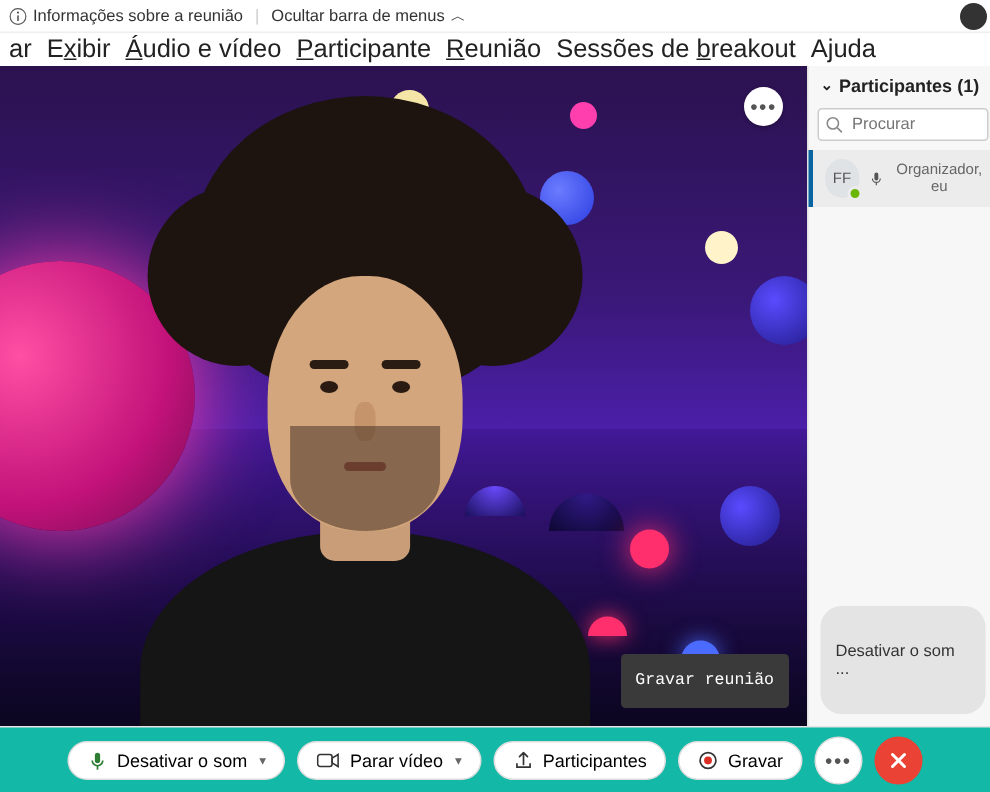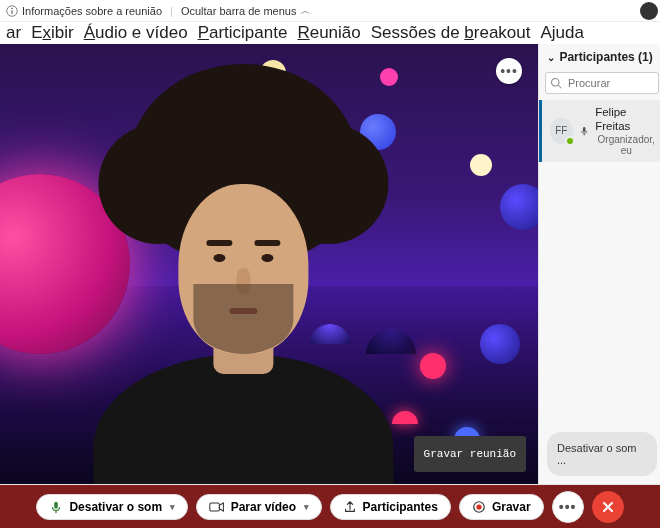--- a/index.html
+++ b/index.html
@@ -45,23 +45,23 @@
   .search-wrap { margin:2px 6px 6px; position:relative; }
   .search-wrap input { width:100%; padding:4px 6px 4px 22px; border:1px solid #ccc; border-radius:3px; font-size:11px; background:#fff;}
   .search-wrap .sicon { position:absolute; left:5px; top:5px; width:12px; height:12px; }
   .prow { display:flex; align-items:center; padding:6px 8px; background:#ececec; border-left:3px solid #0a64a0; }
   .pavatar { width:26px; height:26px; border-radius:50%; background:#dfe3e6; display:flex; align-items:center; justify-content:center; font-size:10px; color:#555; margin-right:6px; position:relative;}
   .pavatar .pres{position:absolute;right:-2px;bottom:-2px;width:10px;height:10px;border-radius:50%;background:#6bb700;border:2px solid #ececec;}
   .micicon { margin-right:6px; }
   .pname { font-size:11.5px; line-height:1.2; }
   .prole { font-size:10px; color:#666;text-align:center; }
   .side-bottom { margin-top:auto; padding:8px; }
-  .pill-gray { background:#e4e4e4; color:#333; font-size:11px; padding:10px 10px; border-radius:14px; display:inline-block;}
-
-  .controls { height:44px; background:#7f1d1d; border-top:1px solid #e5e5e5; display:flex; align-items:center; justify-content:center; gap:8px; padding:0 26px;font-weight:bold;}
+  .pill-gray { background:#e4e4e4; color:#333; font-size:11px; padding:24px 10px; border-radius:14px; display:inline-block;}
+
+  .controls { height:44px; background:#14b8a6; border-top:1px solid #e5e5e5; display:flex; align-items:center; justify-content:center; gap:8px; padding:0 26px;}
   .pill { display:flex; align-items:center; gap:6px; background:#fff; border:1px solid #ddd; border-radius:18px; padding:5px 12px; font-size:12px; cursor:pointer;}
   .pill .chev-d{font-size:9px;color:#666;margin-left:2px;}
   .iconbtn { width:32px; height:32px; border-radius:50%; background:#fff; border:1px solid #ddd; display:flex; align-items:center; justify-content:center; cursor:pointer;}
   .iconbtn.more span{font-size:14px;color:#555;letter-spacing:1px;}
   .iconbtn.end { background:#ea4335; border-color:#ea4335;}
   svg { display:block; }
 </style>
 </head>
 <body>
 
@@ -145,21 +145,20 @@
       <div class="pavatar">
           <span>FF</span>
           <div class="pres"></div>
         </div>
       <svg class="micicon" width="12" height="12" viewBox="0 0 16 16">
           <rect x="6" y="2" width="4" height="8" rx="2" fill="#555"></rect>
           <path d="M4 8a4 4 0 0 0 8 0" fill="none" stroke="#555" stroke-width="1.2"></path>
           <line x1="8" y1="12" x2="8" y2="15" stroke="#555" stroke-width="1.2"></line>
         </svg>
       <div>
-        <div class="pname">Felipe Freitas</div>
         <div class="prole">Organizador, eu</div>
       </div>
     </div>
     <div class="side-bottom">
       <div class="pill-gray">Desativar o som ...</div>
     </div>
   </div>
 </div>
 
 <div class="controls">

